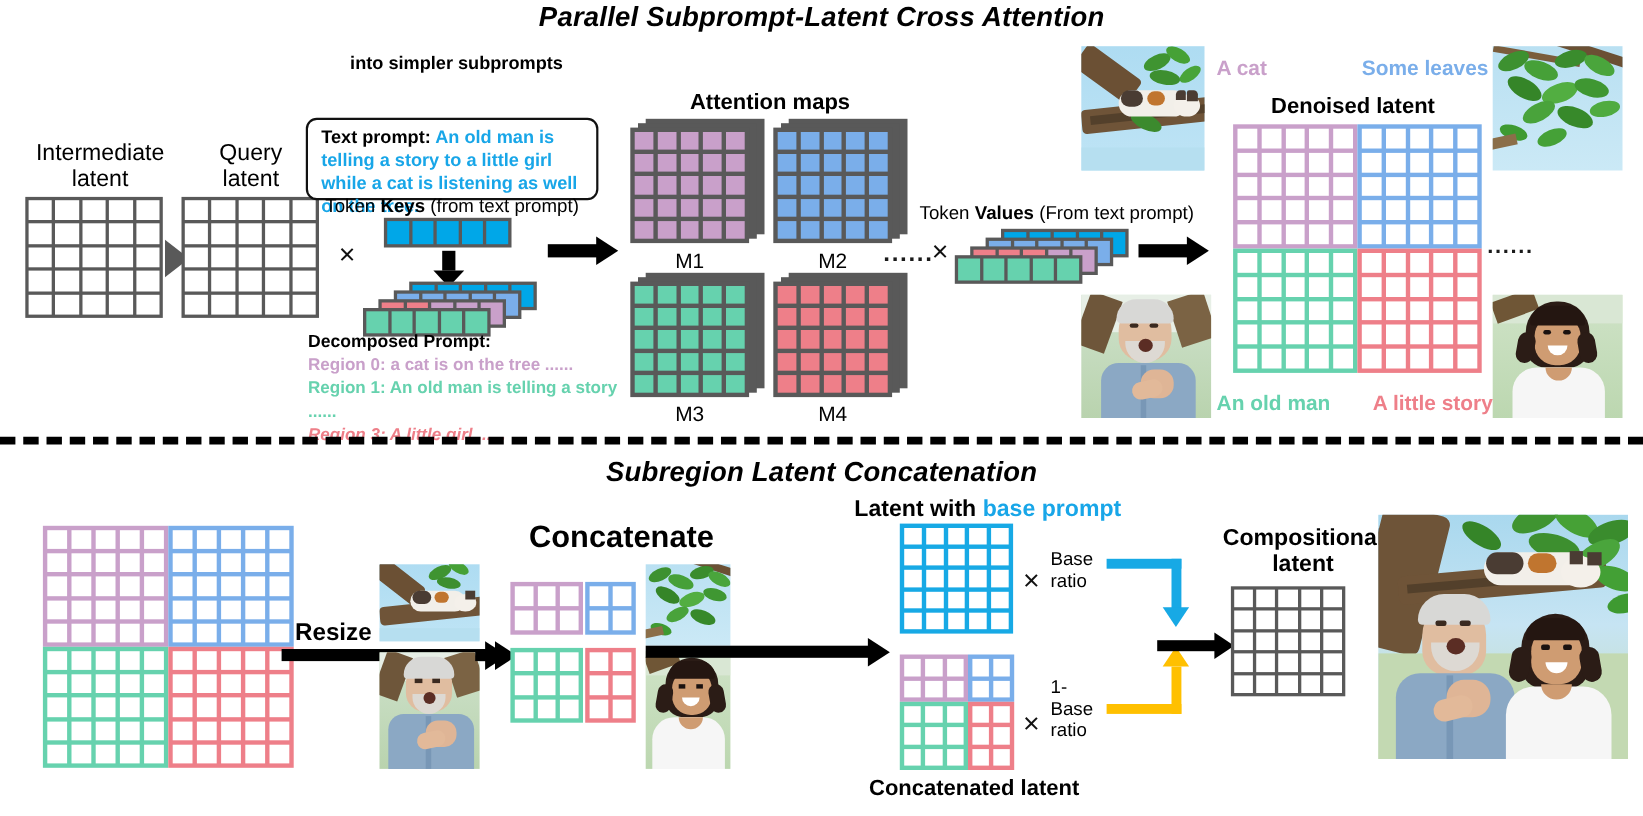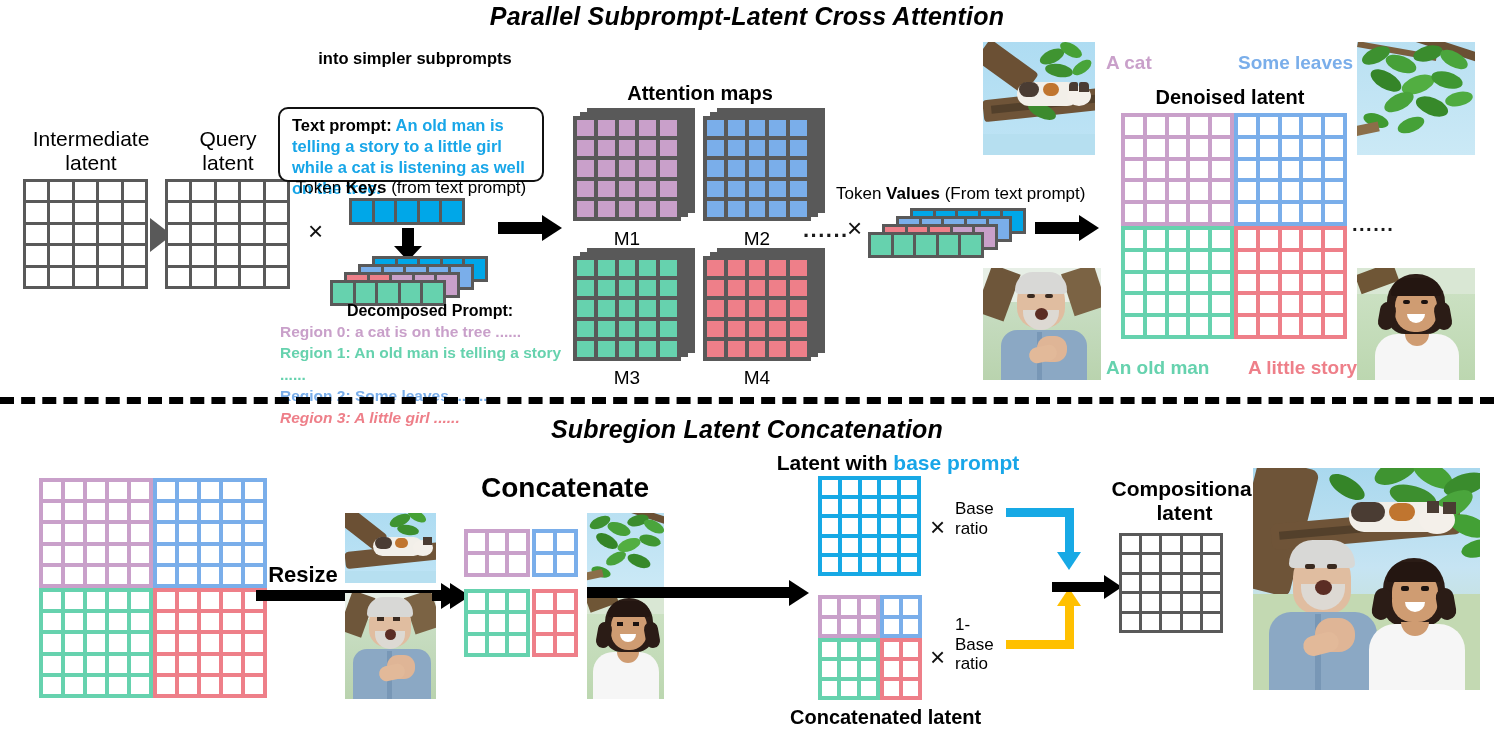--- a/index.html
+++ b/index.html
@@ -192,24 +192,23 @@
   <div class="strip" style="position:absolute;left:0px;top:24px;width:116px;height:26px;grid-template-columns:repeat(5,1fr);">
     <i style="background:#66d2ae"></i>
       <i style="background:#66d2ae"></i>
       <i style="background:#66d2ae"></i>
       <i style="background:#66d2ae"></i>
       <i style="background:#66d2ae"></i>
   </div>
 </div>
 
 <div class="abs" style="left:280px;top:300px;width:300px;">
-  <div style="font-size:16px;font-weight:bold;line-height:1.32;text-align:center;">Decomposed Prompt:</div>
+  <div style="font-size:16px;font-weight:bold;line-height:1.32;">Decomposed Prompt:</div>
   <div style="font-size:15.5px;font-weight:bold;line-height:1.38;color:#c9a0ca;">Region 0: a cat is on the tree ......</div>
   <div style="font-size:15.5px;font-weight:bold;line-height:1.38;color:#66d2ae;">Region 1: An old man is telling a story ......</div>
-  <div style="font-size:15.5px;font-weight:bold;line-height:1.38;color:#7aaeea;">Region 2: Some leaves ........</div>
   <div style="font-size:15.5px;font-weight:bold;line-height:1.38;color:#ee7f89;font-style:italic;">Region 3: A little girl ......</div>
 </div>
 
 <div class="abs" style="left:498px;top:215px;">
   <div style="position:absolute;left:0;top:7px;width:48px;height:12px;background:#000;"></div>
   <div style="position:absolute;left:44px;top:0;width:0;height:0;border-style:solid;border-width:13px 0 13px 20px;border-color:transparent transparent transparent #000;"></div>
 </div>
 
 <div class="abs lbl b" style="left:590px;top:82px;width:220px;font-size:20px;">Attention maps</div>
 

